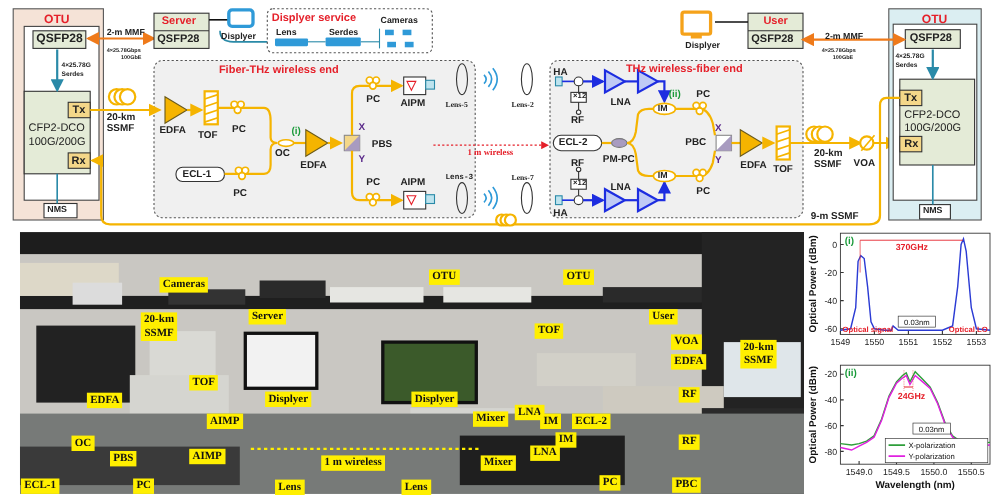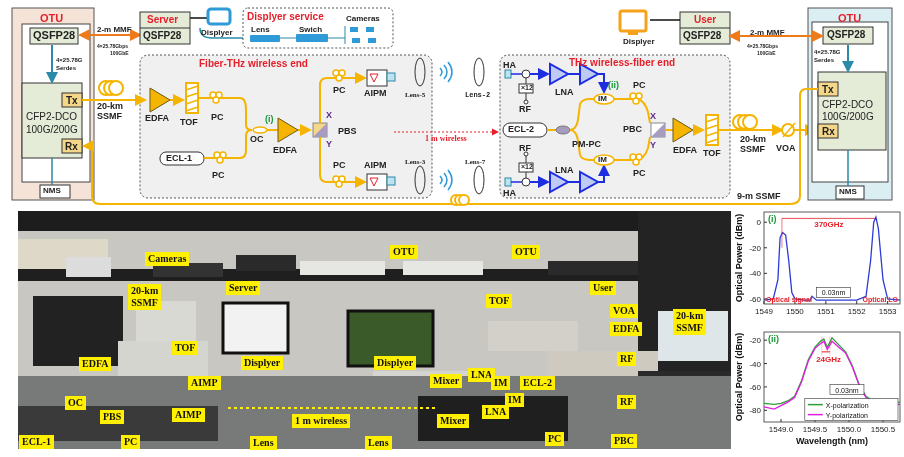--- a/index.html
+++ b/index.html
@@ -251,21 +251,21 @@
 <div class="lbl" style="left:97px;top:25px;font-size:8px">2-m MMF</div>
 <div class="lbl" style="left:97px;top:43px;font-size:5px">4×25.78Gbps</div>
 <div class="lbl" style="left:110px;top:50px;font-size:5px">100GbE</div>
 
 <div class="lbl red" style="left:147px;top:14px;font-size:10px">Server</div>
 <div class="lbl" style="left:143px;top:30px;font-size:10px">QSFP28</div>
 <div class="lbl" style="left:201px;top:28px;font-size:8px">Displyer</div>
 
 <div class="lbl red" style="left:247px;top:11px;font-size:10px">Displyer service</div>
 <div class="lbl" style="left:251px;top:25px;font-size:8px">Lens</div>
-<div class="lbl" style="left:299px;top:25px;font-size:8px">Swich</div>
+<div class="lbl" style="left:299px;top:25px;font-size:8px">Serdes</div>
 <div class="lbl" style="left:346px;top:14px;font-size:8px">Cameras</div>
 
 <div class="lbl red" style="left:199px;top:58px;font-size:10px">Fiber-THz wireless end</div>
 <div class="lbl" style="left:97px;top:101px;font-size:9px;line-height:10px">20-km</div>
 <div class="lbl" style="left:97px;top:111px;font-size:9px">SSMF</div>
 <div class="lbl" style="left:145px;top:113px;font-size:9px">EDFA</div>
 <div class="lbl" style="left:180px;top:117px;font-size:9px">TOF</div>
 <div class="lbl" style="left:211px;top:112px;font-size:9px">PC</div>
 <div class="lbl green" style="left:265px;top:114px;font-size:9px">(i)</div>
 <div class="lbl" style="left:250px;top:134px;font-size:9px">OC</div>
@@ -274,38 +274,38 @@
 <div class="lbl" style="left:212px;top:170px;font-size:9px">PC</div>
 <div class="lbl purple" style="left:326px;top:110px;font-size:9px">X</div>
 <div class="lbl purple" style="left:326px;top:139px;font-size:9px">Y</div>
 <div class="lbl" style="left:338px;top:126px;font-size:9px">PBS</div>
 <div class="lbl" style="left:333px;top:85px;font-size:9px">PC</div>
 <div class="lbl" style="left:333px;top:160px;font-size:9px">PC</div>
 <div class="lbl" style="left:364px;top:88px;font-size:9px">AIPM</div>
 <div class="lbl" style="left:364px;top:160px;font-size:9px">AIPM</div>
 
 <div class="lbl" style="left:405px;top:91px;font-size:7px;font-family:'Liberation Serif',serif">Lens-5</div>
-<div class="lbl" style="left:465px;top:91px;font-size:7px;font-family:Liberation Mono, monospace">Lens-2</div>
-<div class="lbl" style="left:405px;top:158px;font-size:7px;font-family:Liberation Serif, serif">Lens-3</div>
+<div class="lbl" style="left:465px;top:91px;font-size:7px;font-family:Liberation Serif, serif">Lens-2</div>
+<div class="lbl" style="left:405px;top:158px;font-size:7px;font-family:Liberation Mono, monospace">Lens-3</div>
 <div class="lbl" style="left:465px;top:158px;font-size:7px;font-family:'Liberation Serif',serif">Lens-7</div>
 <div class="lbl red" style="left:425px;top:134px;font-size:8px;font-family:'Liberation Serif',serif">1 m wireless</div>
 
 <div class="lbl red" style="left:569px;top:57px;font-size:10px">THz wireless-fiber end</div>
 <div class="lbl" style="left:503px;top:60px;font-size:9px">HA</div>
 <div class="lbl" style="left:521px;top:84px;font-size:7px">×12</div>
 <div class="lbl" style="left:519px;top:104px;font-size:9px">RF</div>
 <div class="lbl" style="left:555px;top:87px;font-size:9px">LNA</div>
 <div class="lbl green" style="left:608px;top:80px;font-size:9px">(ii)</div>
 <div class="lbl" style="left:598px;top:94px;font-size:8px">IM</div>
 <div class="lbl" style="left:633px;top:80px;font-size:9px">PC</div>
 <div class="lbl purple" style="left:650px;top:111px;font-size:9px">X</div>
 <div class="lbl purple" style="left:650px;top:140px;font-size:9px">Y</div>
 <div class="lbl" style="left:623px;top:124px;font-size:9px">PBC</div>
 <div class="lbl" style="left:508px;top:124px;font-size:9px">ECL-2</div>
-<div class="lbl" style="left:572px;top:139px;font-size:9px">PM-PC</div>
+<div class="lbl" style="left:548px;top:139px;font-size:9px">PM-PC</div>
 <div class="lbl" style="left:519px;top:143px;font-size:9px">RF</div>
 <div class="lbl" style="left:521px;top:163px;font-size:7px">×12</div>
 <div class="lbl" style="left:555px;top:165px;font-size:9px">LNA</div>
 <div class="lbl" style="left:503px;top:188px;font-size:9px">HA</div>
 <div class="lbl" style="left:598px;top:155px;font-size:8px">IM</div>
 <div class="lbl" style="left:633px;top:168px;font-size:9px">PC</div>
 <div class="lbl" style="left:673px;top:145px;font-size:9px">EDFA</div>
 <div class="lbl" style="left:703px;top:148px;font-size:9px">TOF</div>
 
 <div class="lbl" style="left:740px;top:134px;font-size:9px">20-km</div>

